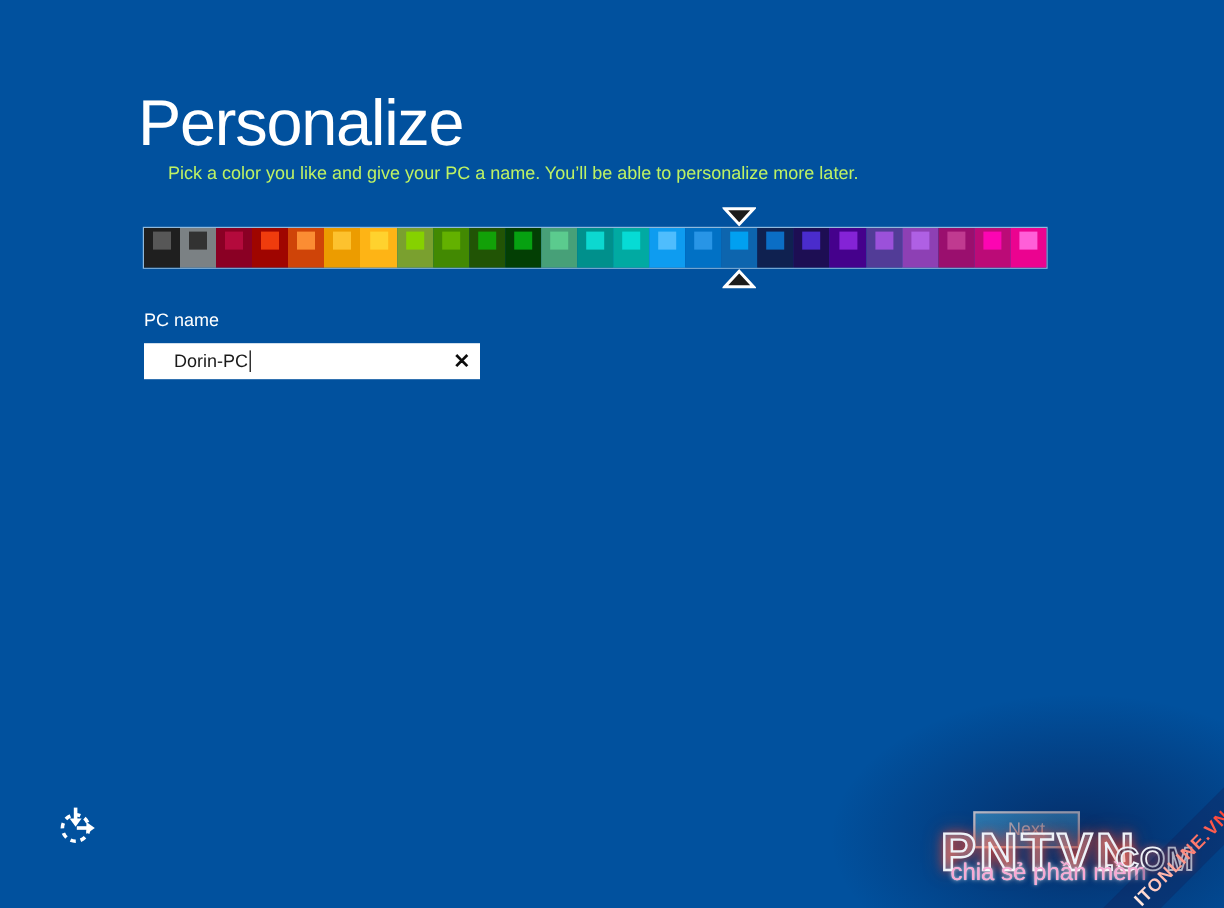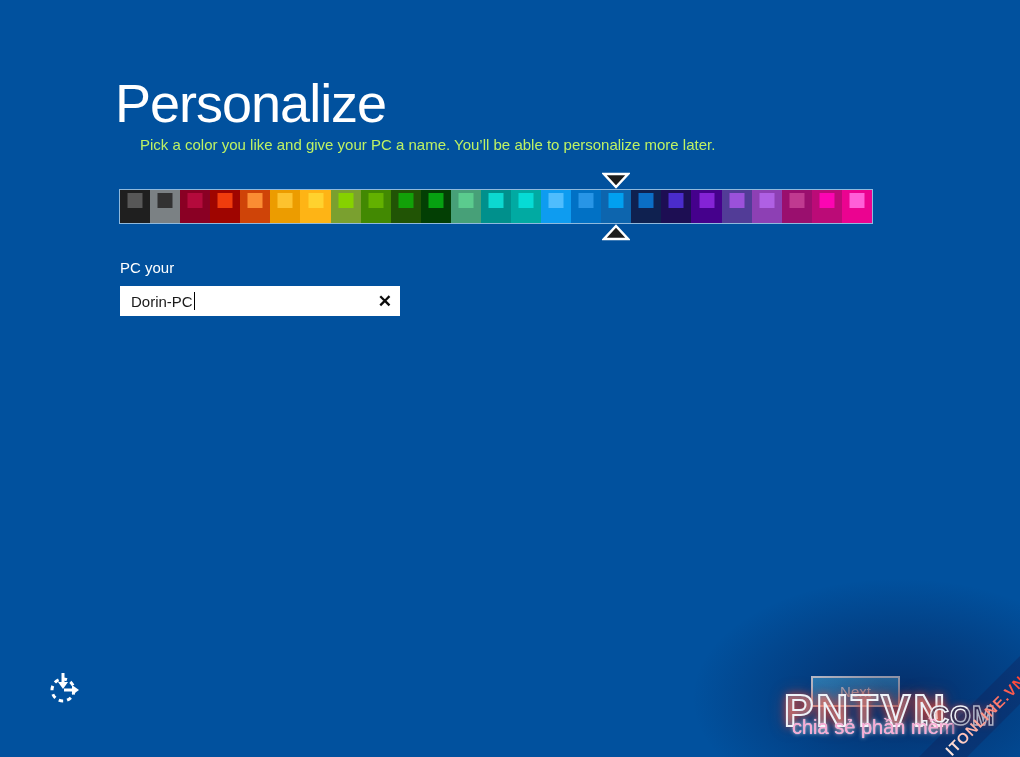--- a/index.html
+++ b/index.html
@@ -30,21 +30,21 @@
   .marker-top{top:172px;}
   .marker-bottom{top:224px;}
   
   .pcname-label{
     position:absolute;left:120px;top:259px;font-size:15px;color:#ffffff;
   }
   .pcname-box{
     position:absolute;left:120px;top:286px;width:280px;height:30px;
     background:#ffffff;display:flex;align-items:center;box-sizing:border-box;
   }
-  .pcname-text{margin-left:11px;font-size:15px;color:#1a1a1a;}
+  .pcname-text{margin-left:25px;font-size:15px;color:#1a1a1a;}
   .caret{width:1px;height:18px;background:#000;margin-left:1px;}
   .clear-btn{
     position:absolute;right:8px;top:0;height:30px;display:flex;align-items:center;
     font-size:17px;color:#0b0b0b;cursor:pointer;font-weight:bold;
   }
   
   .next-btn{
     position:absolute;left:811px;top:676px;width:89px;height:31px;
     background:linear-gradient(#3ba7e4,#1f96dc);
     border:2px solid #ffffff;box-sizing:border-box;
@@ -180,21 +180,21 @@
     </div>
   </div>
 
 <svg class="marker marker-top" id="marker-top" width="28" height="17" viewBox="0 0 28 17" style="left: 602.32px;">
   <polygon points="2,2 26,2 14,15" fill="#1c1c1c" stroke="#ffffff" stroke-width="2.5"></polygon>
 </svg>
 <svg class="marker marker-bottom" id="marker-bottom" width="28" height="17" viewBox="0 0 28 17" style="left: 602.32px;">
   <polygon points="14,2 26,15 2,15" fill="#1c1c1c" stroke="#ffffff" stroke-width="2.5"></polygon>
 </svg>
 
-<div class="pcname-label">PC your</div>
+<div class="pcname-label">PC name</div>
 <div class="pcname-box">
   <span class="pcname-text">Dorin-PC</span>
   <span class="caret"></span>
   <span class="clear-btn">✕</span>
 </div>
 
 <button class="ease-btn">
   <svg width="34" height="34" viewBox="0 0 34 34">
     <circle cx="15" cy="18" r="11" fill="none" stroke="#ffffff" stroke-width="3" stroke-dasharray="4.5 4"></circle>
     <rect x="13.5" y="1" width="3" height="10" fill="#ffffff"></rect>

